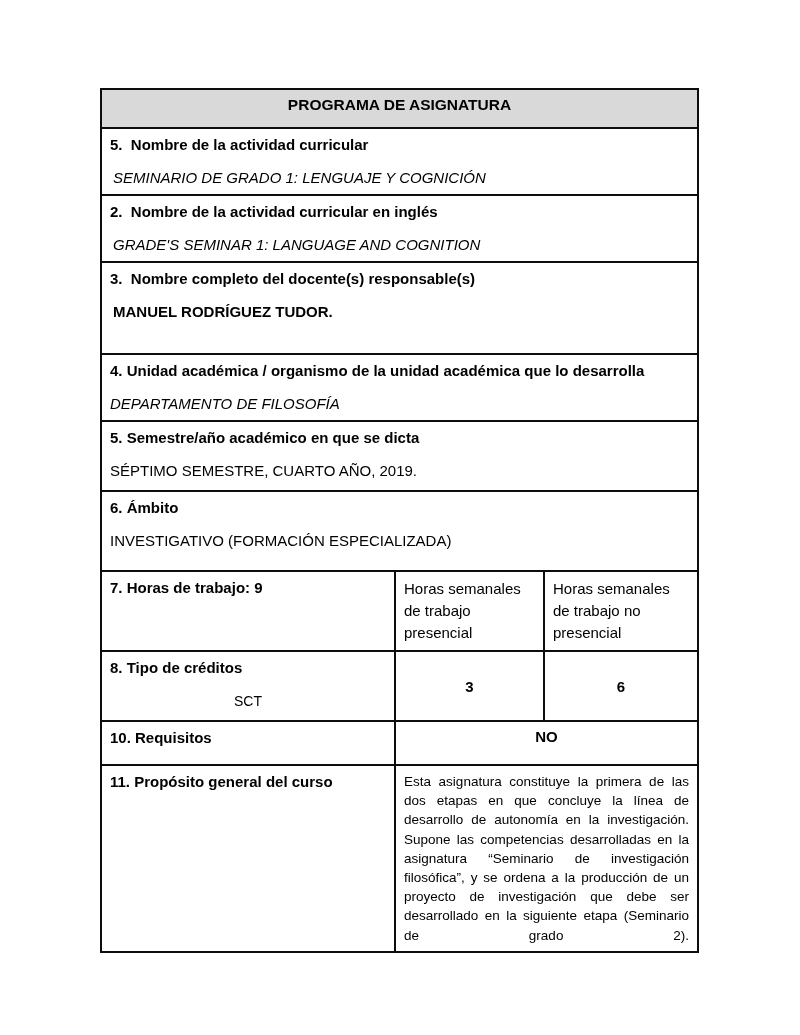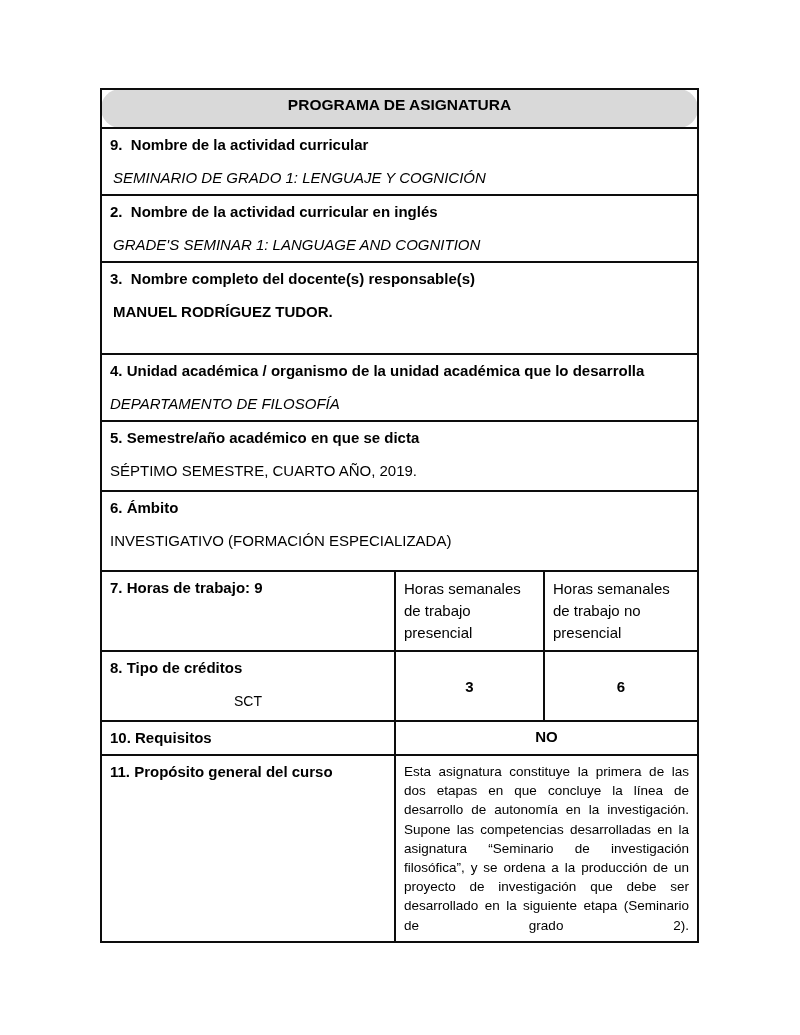--- a/index.html
+++ b/index.html
@@ -1,15 +1,15 @@
 <!DOCTYPE html>
 <html><head>
 <meta charset="utf-8">
 <style>
-  * { box-sizing: border-box; border-radius: 29px; }
+  * { box-sizing: border-box; }
   html, body {
     margin: 0; padding: 0;
     background: #ffffff;
     font-family: "Liberation Sans", sans-serif;
     color: #000;
   }
   .page {
     position: relative;
     width: 800px;
     height: 1035px;
@@ -34,21 +34,21 @@
   tr.h-title  { height: 39px; }
   tr.h-r1  { height: 66px; }
   tr.h-r2  { height: 64px; }
   tr.h-r3  { height: 92px; }
   tr.h-r4  { height: 63px; }
   tr.h-r5  { height: 70px; }
   tr.h-r6  { height: 80px; }
   tr.h-r7  { height: 58px; }
   tr.h-r8  { height: 70px; margin-left: 6px; }
   tr.h-r9  { height: 73px; }
-  tr.h-r10 { height: 34px; }
+  tr.h-r10 { height: 44px; }
   tr.h-r11 { height: 165px; }
   .title-cell {
     background: #d9d9d9;
     text-align: center;
     font-weight: bold;
     font-size: 15.5px;
     padding-top: 8px;
   }
   .lbl {
     font-weight: bold;
@@ -101,21 +101,21 @@
       <col style="width:154px">
     </colgroup>
 
     <tbody>
         <tr class="h-title">
       <td colspan="3" class="title-cell">PROGRAMA DE ASIGNATURA</td>
     </tr>
 
     <tr class="h-r1">
       <td colspan="3">
-        <div class="lbl">9.  Nombre de la actividad curricular</div>
+        <div class="lbl">5.  Nombre de la actividad curricular</div>
         <div class="val italic ind">SEMINARIO DE GRADO 1: LENGUAJE Y COGNICIÓN</div>
       </td>
     </tr>
 
     <tr class="h-r2">
       <td colspan="3">
         <div class="lbl">2.  Nombre de la actividad curricular en inglés</div>
         <div class="val italic ind">GRADE'S SEMINAR 1: LANGUAGE AND COGNITION</div>
       </td>
     </tr>

